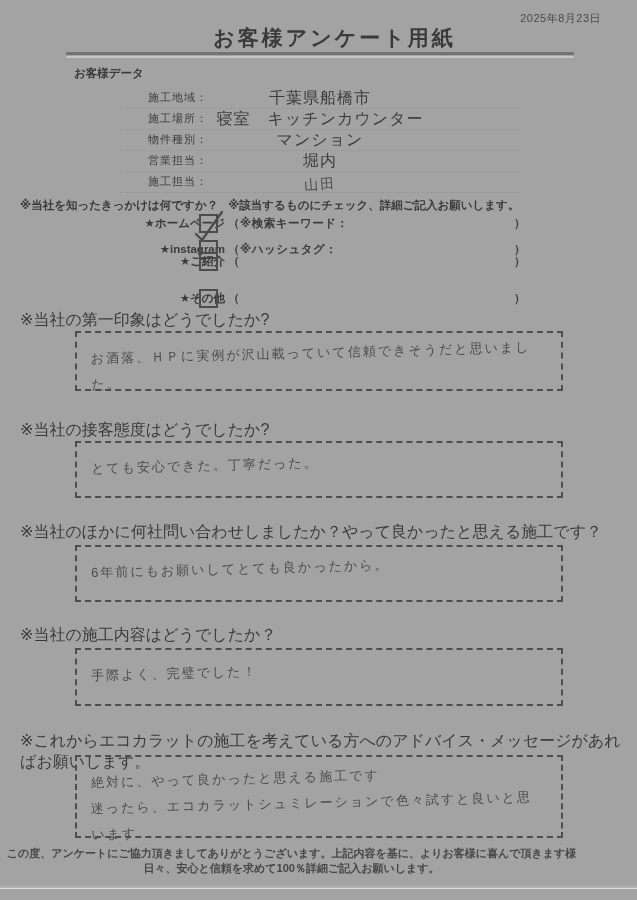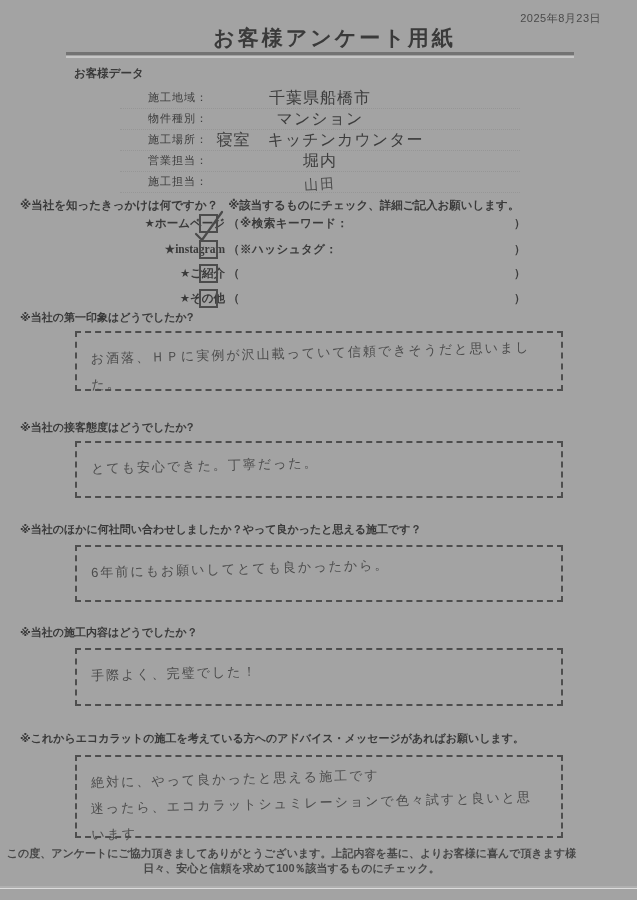--- a/index.html
+++ b/index.html
@@ -52,43 +52,43 @@
     font-size:14px;
   }
   .cust-value.handwriting{display:inline-block;width:100%;transform:rotate(-4deg) translateY(2px);}
   
   .src-head{
     position:absolute;top:198px;left:20px;width:610px;
     font-size:11.5px;font-weight:bold;color:#3a3a3a;
   }
   .src-head .instruction{margin-left:10px;}
   .opt-row{position:absolute;left:0;width:637px;height:22px;}
-  .opt-row.r0{top:214px;} .opt-row.r1{top:240px;font-family:Liberation Serif, serif;}
-  .opt-row.r2{top:264px;} .opt-row.r3{top:289px;}
+  .opt-row.r0{top:214px;} .opt-row.r1{top:240px;}
+  .opt-row.r2{top:252px;} .opt-row.r3{top:289px;}
   .opt-label{
     position:absolute;left:55px;width:170px;top:2px;
     text-align:right;font-size:11.5px;font-weight:bold;color:#3a3a3a;
   }
   .opt-box{
     position:absolute;left:199px;top:0;width:15px;height:15px;
     border:2px solid #4c4c4c;background:transparent;
   }
   .opt-check{position:absolute;left:-8px;top:-7px;width:33px;height:36px;}
   .opt-detail{
     position:absolute;left:228px;top:2px;
     font-size:11.5px;font-weight:bold;color:#3a3a3a;letter-spacing:.5px;
   }
   .opt-close{
     position:absolute;left:514px;top:2px;
     font-size:11.5px;font-weight:bold;color:#3a3a3a;
   }
   
   .q-head{
     position:absolute;left:20px;width:610px;
-    font-size:11px;font-weight:bold;color:#3a3a3a;
+    font-size:16px;font-weight:normal;color:#3a3a3a;
   }
   .q-box{
     position:absolute;left:75px;width:488px;
     border:2.5px dashed #4e4e4e;
     box-sizing:border-box;
     padding:7px 14px;
   }
   .q-box .hand-line{
     display:block;
     font-size:13px;line-height:26px;
@@ -122,26 +122,26 @@
   </div>
 
   <div class="cust-heading">お客様データ</div>
 
   <div class="cust-table">
     <div class="cust-row">
       <span class="cust-label">施工地域：</span>
       <span class="cust-value">千葉県船橋市</span>
     </div>
     <div class="cust-row">
+      <span class="cust-label">施工場所：</span>
+      <span class="cust-value">寝室　キッチンカウンター</span>
+    </div>
+    <div class="cust-row">
       <span class="cust-label">物件種別：</span>
       <span class="cust-value">マンション</span>
-    </div>
-    <div class="cust-row">
-      <span class="cust-label">施工場所：</span>
-      <span class="cust-value">寝室　キッチンカウンター</span>
     </div>
     <div class="cust-row">
       <span class="cust-label">営業担当：</span>
       <span class="cust-value">堀内</span>
     </div>
     <div class="cust-row">
       <span class="cust-label">施工担当：</span>
       <span class="cust-value handwriting">山田</span>
     </div>
   </div>
@@ -213,18 +213,18 @@
   </div>
 
   <div class="q-head" id="qh4">※これからエコカラットの施工を考えている方へのアドバイス・メッセージがあればお願いします。</div>
   <div class="q-box" id="qb4">
     <span class="hand-line handwriting">絶対に、やって良かったと思える施工です</span>
     <span class="hand-line handwriting">迷ったら、エコカラットシュミレーションで色々試すと良いと思います</span>
   </div>
 
   <div class="footer">
     <div>この度、アンケートにご協力頂きましてありがとうございます。上記内容を基に、よりお客様に喜んで頂きます様</div>
-    <div>日々、安心と信頼を求めて100％該当するものにチェック。</div>
+    <div>日々、安心と信頼を求めて100％詳細ご記入お願いします。</div>
   </div>
 
   <div class="bottom-rule"></div>
 
 </div>
 
 </body></html>

